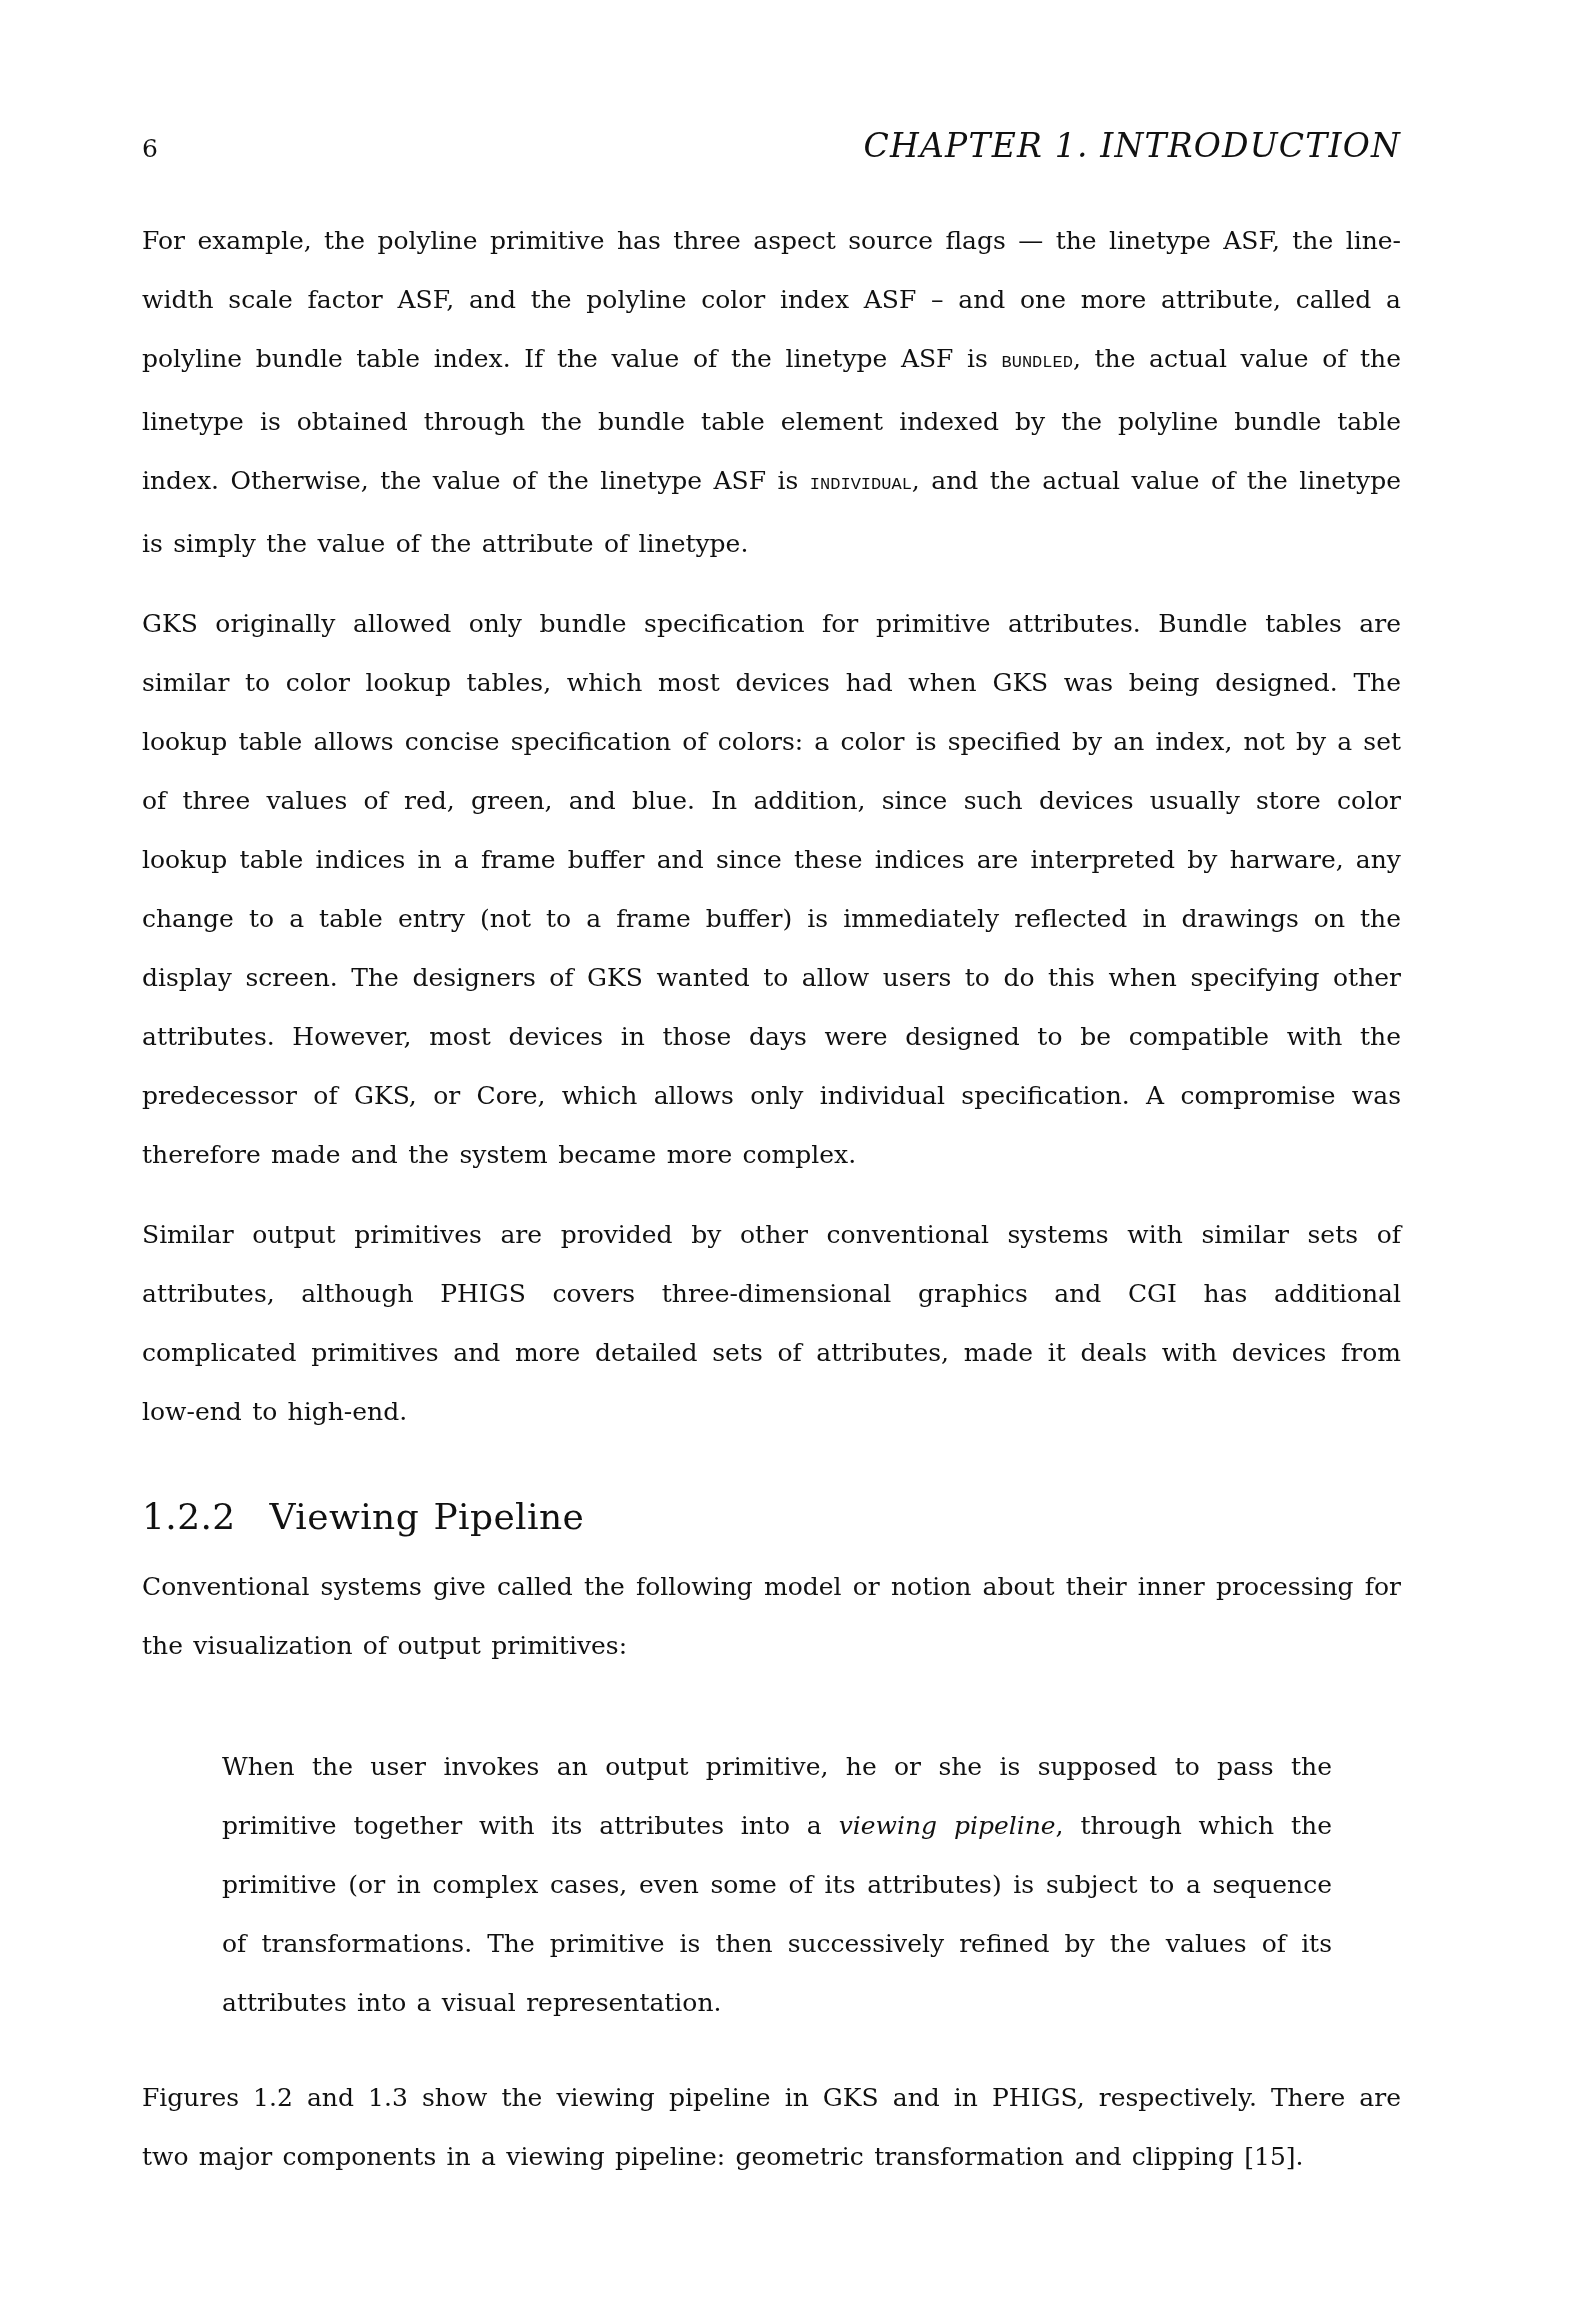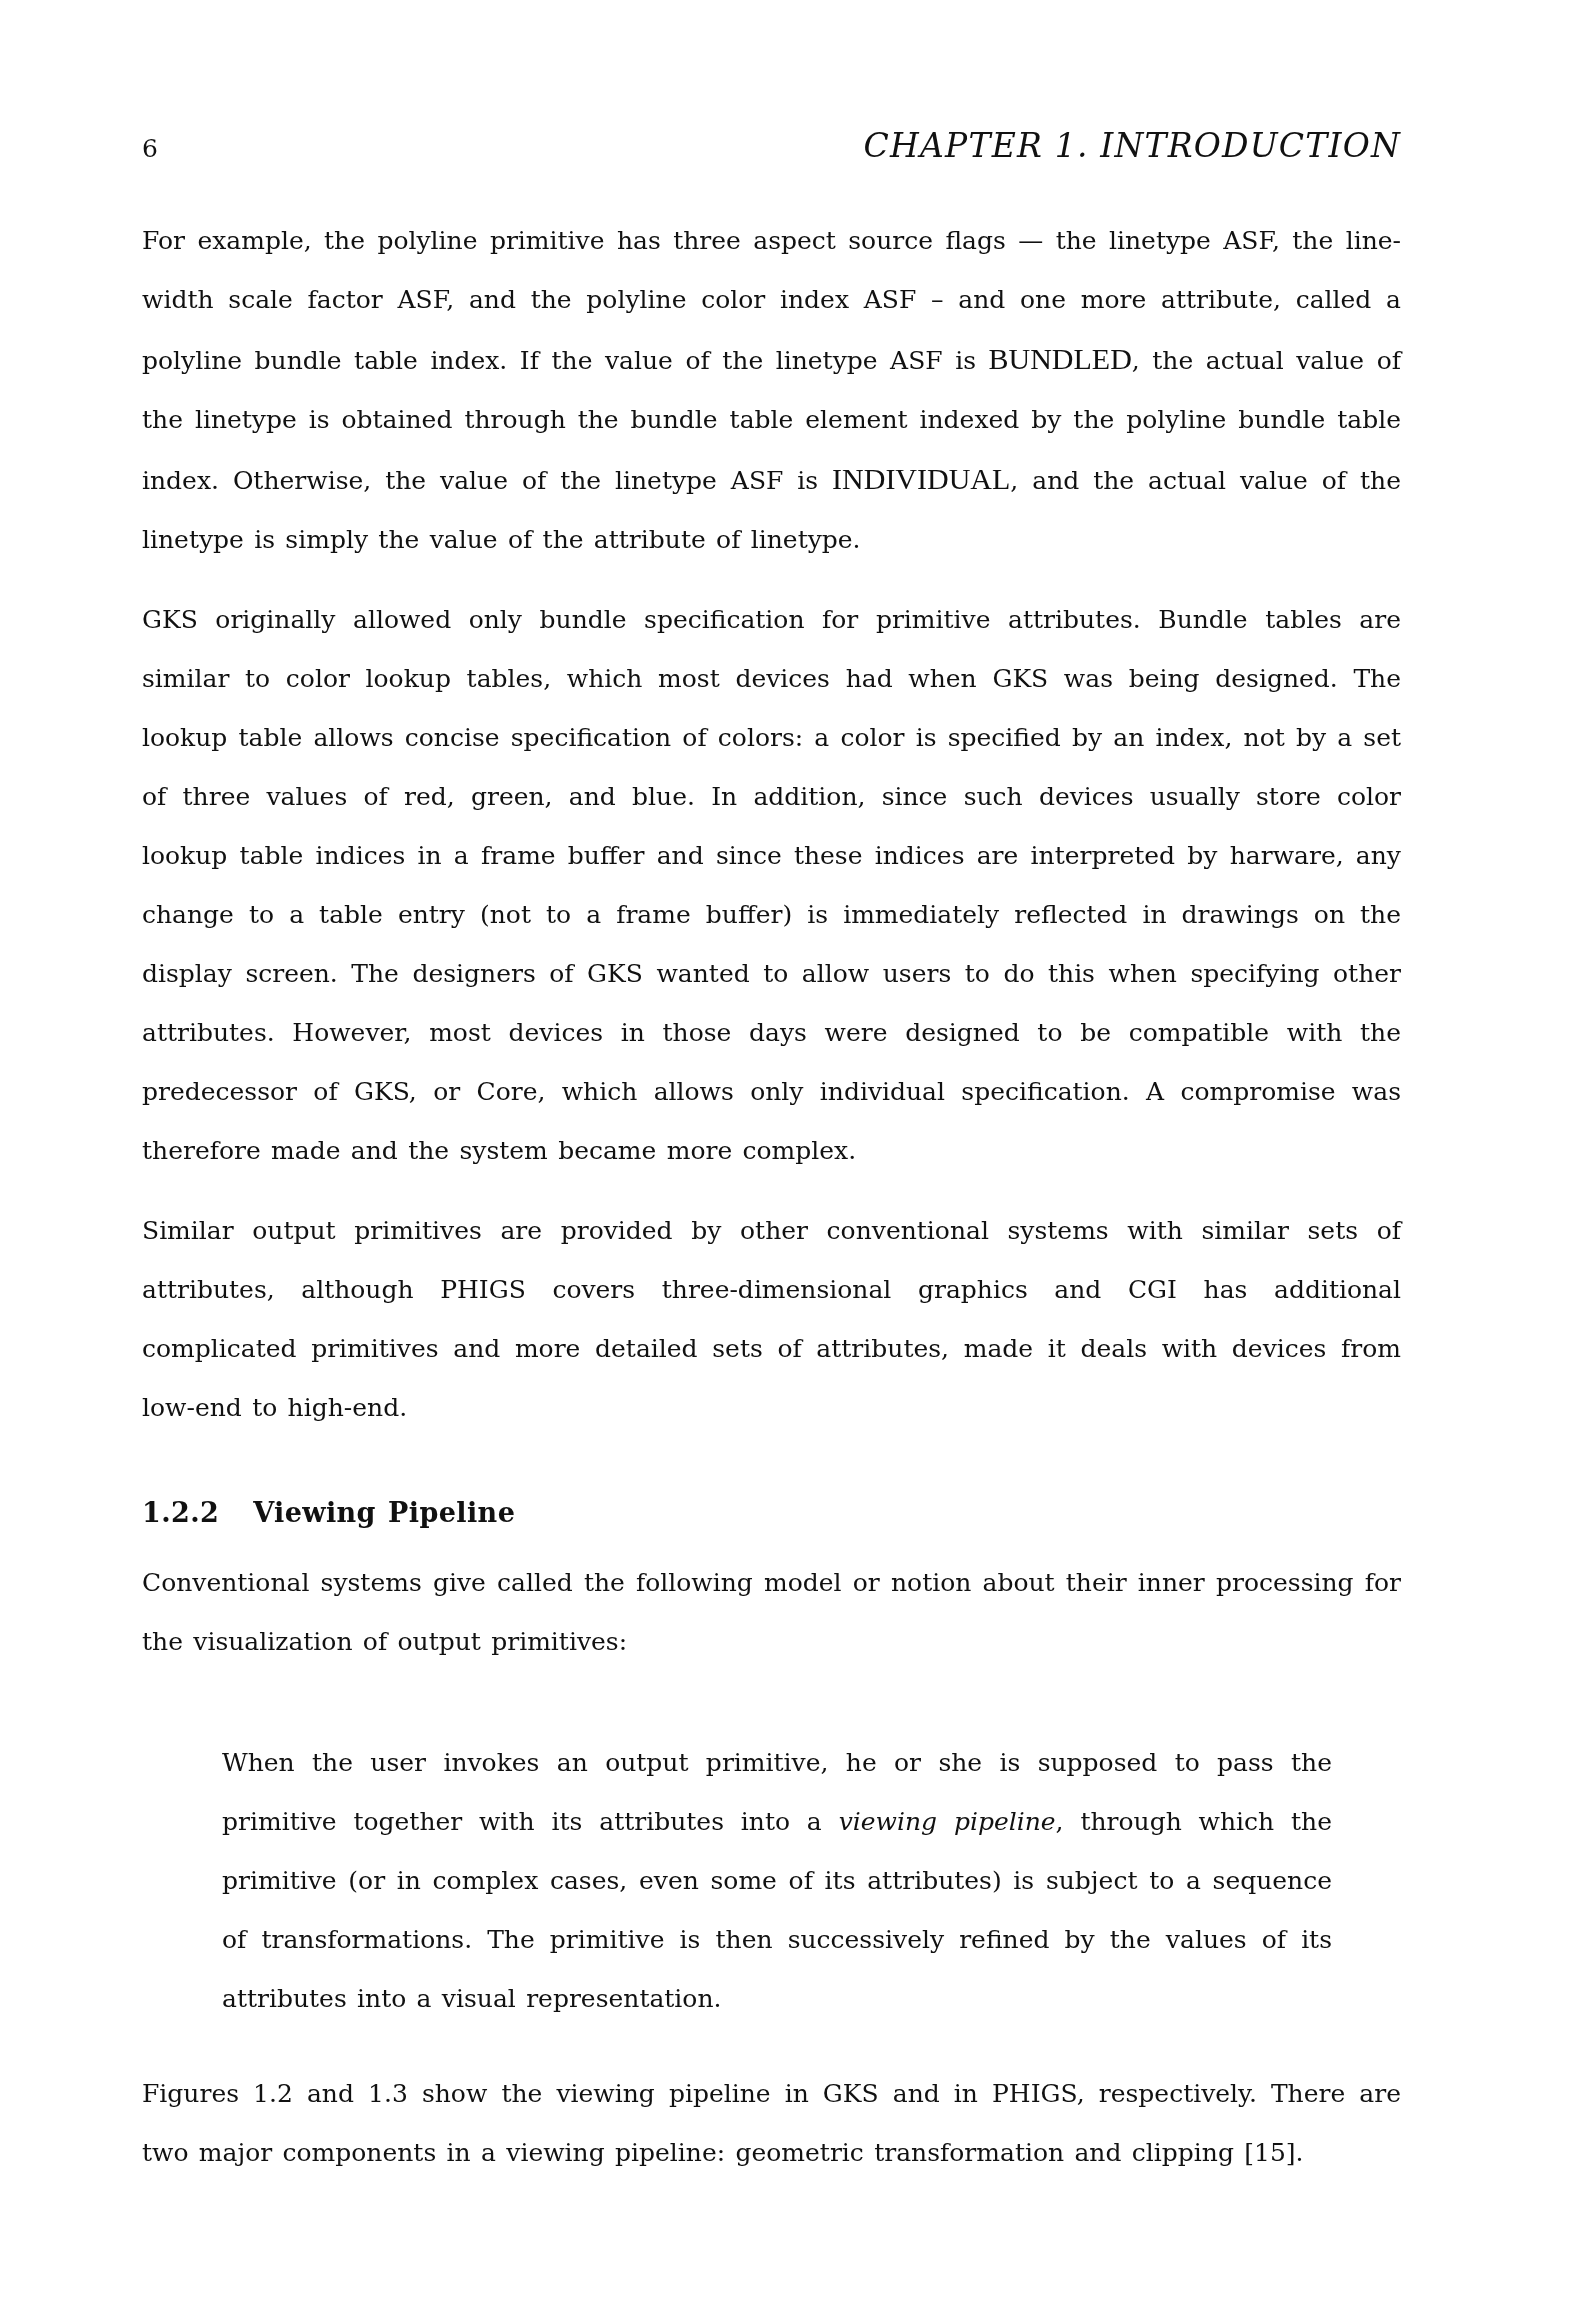--- a/index.html
+++ b/index.html
@@ -35,28 +35,28 @@
   }
   .body-text {
     font-size: 25px;
     line-height: 59px;
     text-align: justify;
     word-spacing: 2.4px;
   }
   p.para { margin-bottom: 21px; }
   p.para:last-child { margin-bottom: 0; }
   .mono {
-    font-family: Liberation Serif, serif;
-    font-size: 30px;
+    font-family: Liberation Mono, monospace;
+    font-size: 17px;
     letter-spacing: 0px;
   }
   .italic { font-style: italic; }
   h2.section-heading {
-    font-size: 27px;
-    font-weight: bold;
+    font-size: 36px;
+    font-weight: normal;
     margin-top: 46px;
     margin-bottom: 11.4px;
     text-align: left;
     letter-spacing: 0.4px;
   }
   h2.section-heading .sec-num { margin-right: 34px; }
   blockquote.block-quote {
     margin: 62px 69px 36px 80px;
     text-align: justify;
   }

